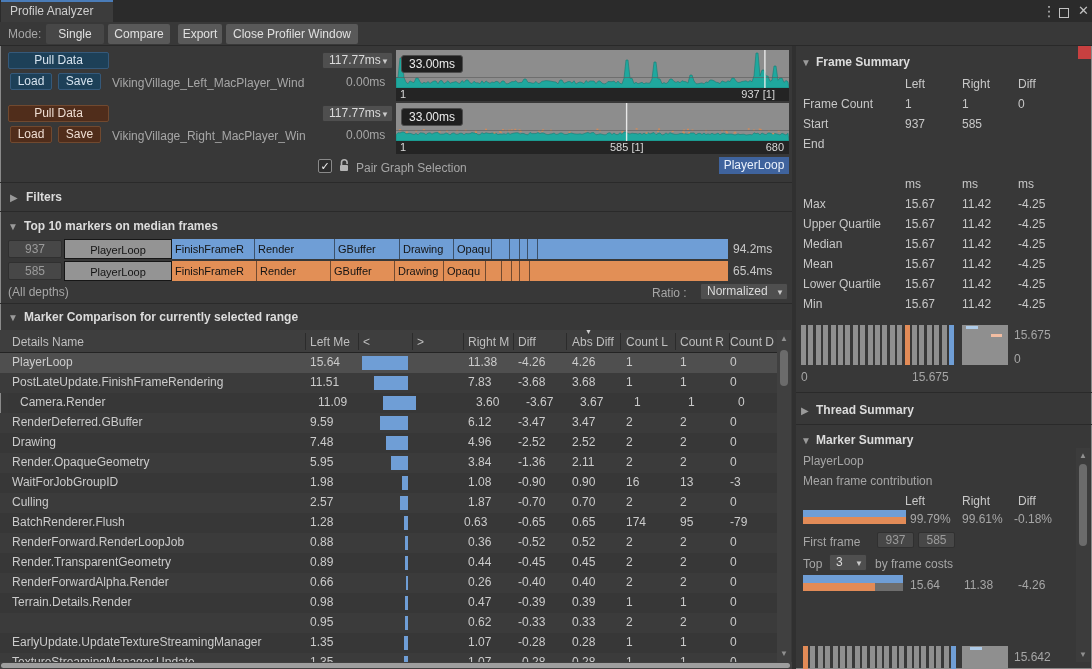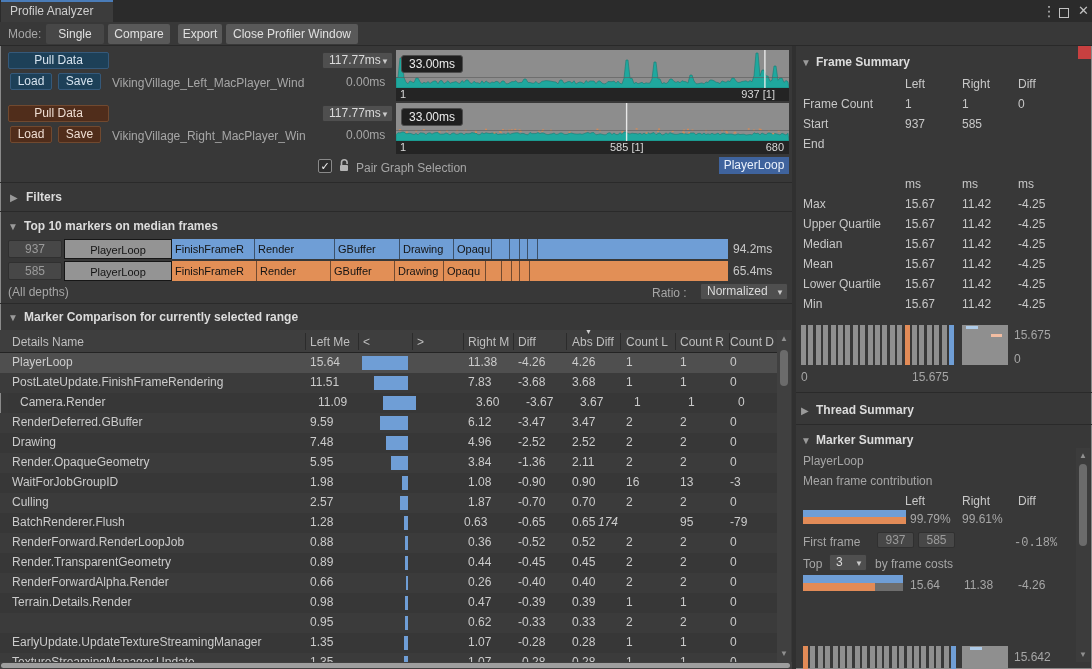--- a/index.html
+++ b/index.html
@@ -384,21 +384,21 @@
         <span class="cell" style="left: 680px;">2</span>
         <span class="cell" style="left: 730px;">0</span>
         <div class="lbar" style="width: 7.54435px; left: 400.456px;"></div>
       </div>
       <div class="trow" style="top: 160px;">
         <span class="cell" style="left: 12px;">BatchRenderer.Flush</span>
         <span class="cell" style="left: 310px;">1.28</span>
         <span class="cell" style="left: 464px;">0.63</span>
         <span class="cell" style="left: 518px;">-0.65</span>
         <span class="cell" style="left: 572px;">0.65</span>
-        <span class="cell" style="left: 598px; font-style: italic;">174</span>
+        <span class="cell" style="left: 626px;">174</span>
         <span class="cell" style="left: 680px;">95</span>
         <span class="cell" style="left: 730px;">-79</span>
         <div class="lbar" style="width: 3.7575px; left: 404.243px;"></div>
       </div>
       <div class="trow odd" style="top: 180px;">
         <span class="cell" style="left: 12px;">RenderForward.RenderLoopJob</span>
         <span class="cell" style="left: 310px;">0.88</span>
         <span class="cell" style="left: 468px;">0.36</span>
         <span class="cell" style="left: 518px;">-0.52</span>
         <span class="cell" style="left: 572px;">0.52</span>
@@ -609,21 +609,21 @@
         <span style="left: 222px;">Diff</span>
       </div>
     </div>
 
   <div class="stackbar" style="left:803px; top:510px; width:103px; height:14px;">
     <div class="top" style="width:100%;"></div>
       <div class="bot" style="width:99.6%;"></div>
   </div>
   <span class="abs dim" style="left:910px; top:512px;">99.79%</span>
   <span class="abs dim" style="left:962px; top:512px;">99.61%</span>
-  <span class="abs dim" style="left:1014px; top:536px;font-family:Liberation Mono, monospace;">-0.18%</span>
+  <span class="abs dim" style="left:1014px; top:512px;">-0.18%</span>
 
   <span class="abs dim" style="left:803px; top:535px;">First frame</span>
   <div class="framebtn" style="left:877px; top:532px; width:37px; height:16px; line-height:14px;">937</div>
   <div class="framebtn" style="left:918px; top:532px; width:37px; height:16px; line-height:14px;">585</div>
 
   <span class="abs dim" style="left:803px; top:557px;">Top</span>
   <div class="drop" style="left:829px; top:554px; width:38px;">
     <span>3</span><span class="arr">▼</span>
   </div>
   <span class="abs dim" style="left:875px; top:557px;">by frame costs</span>

